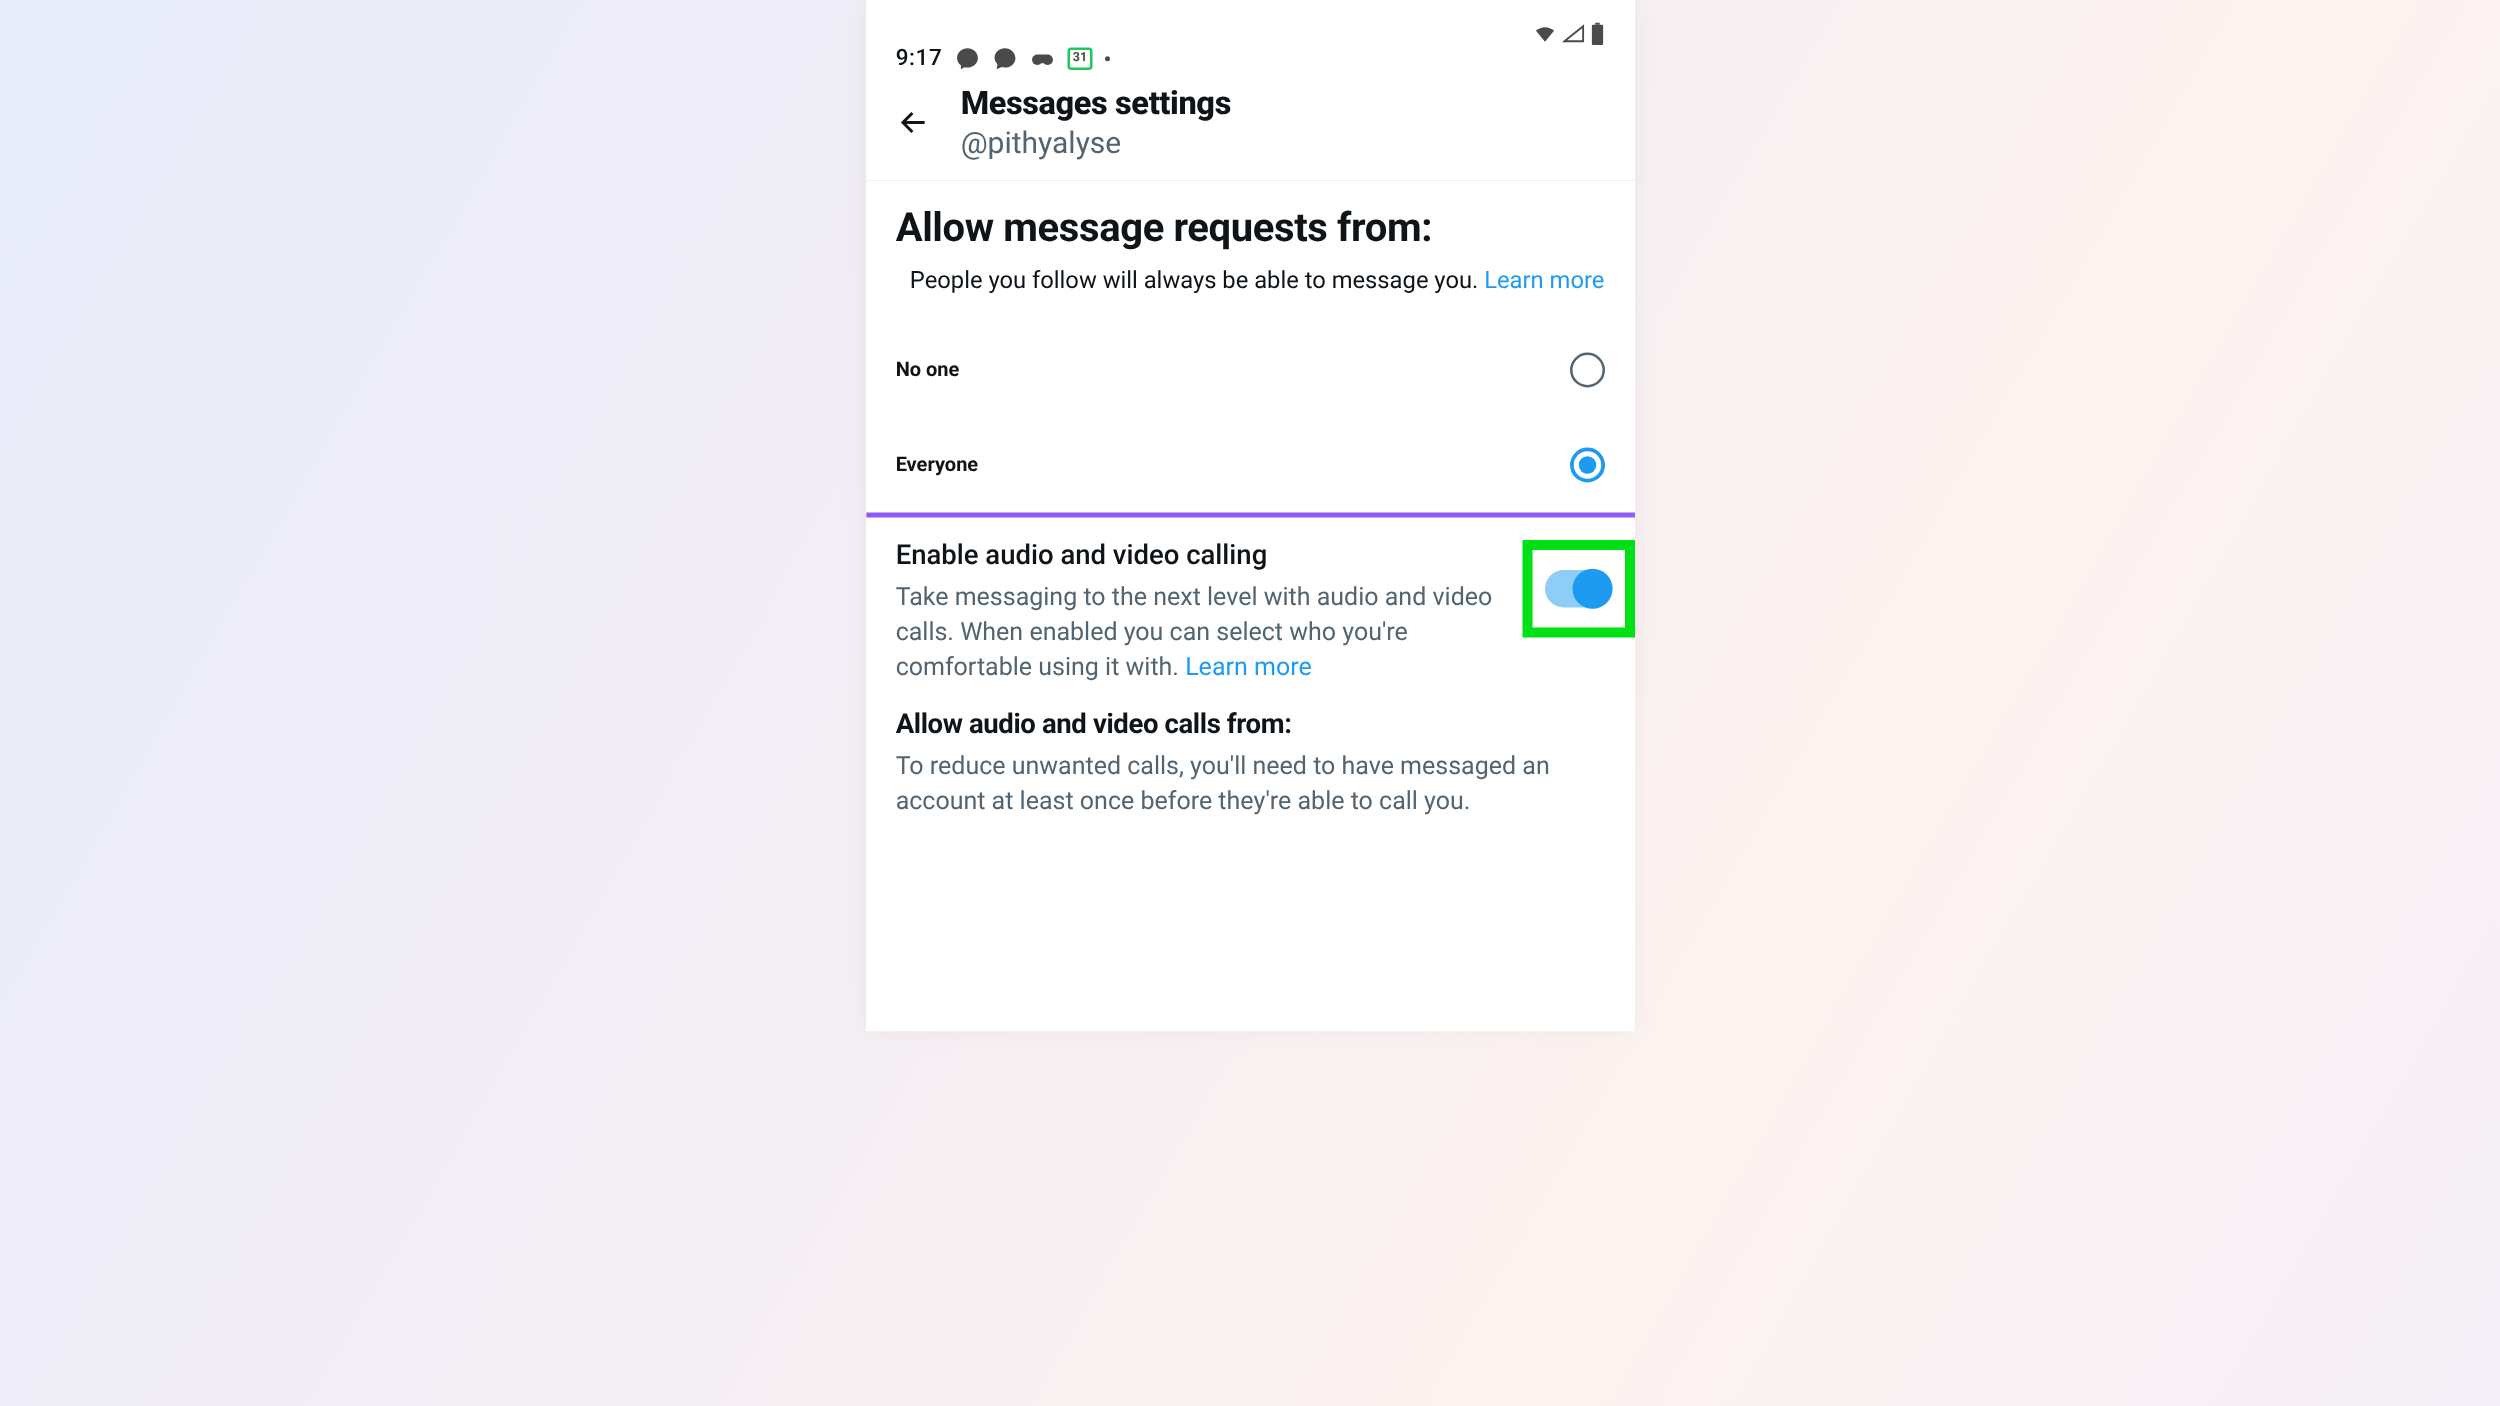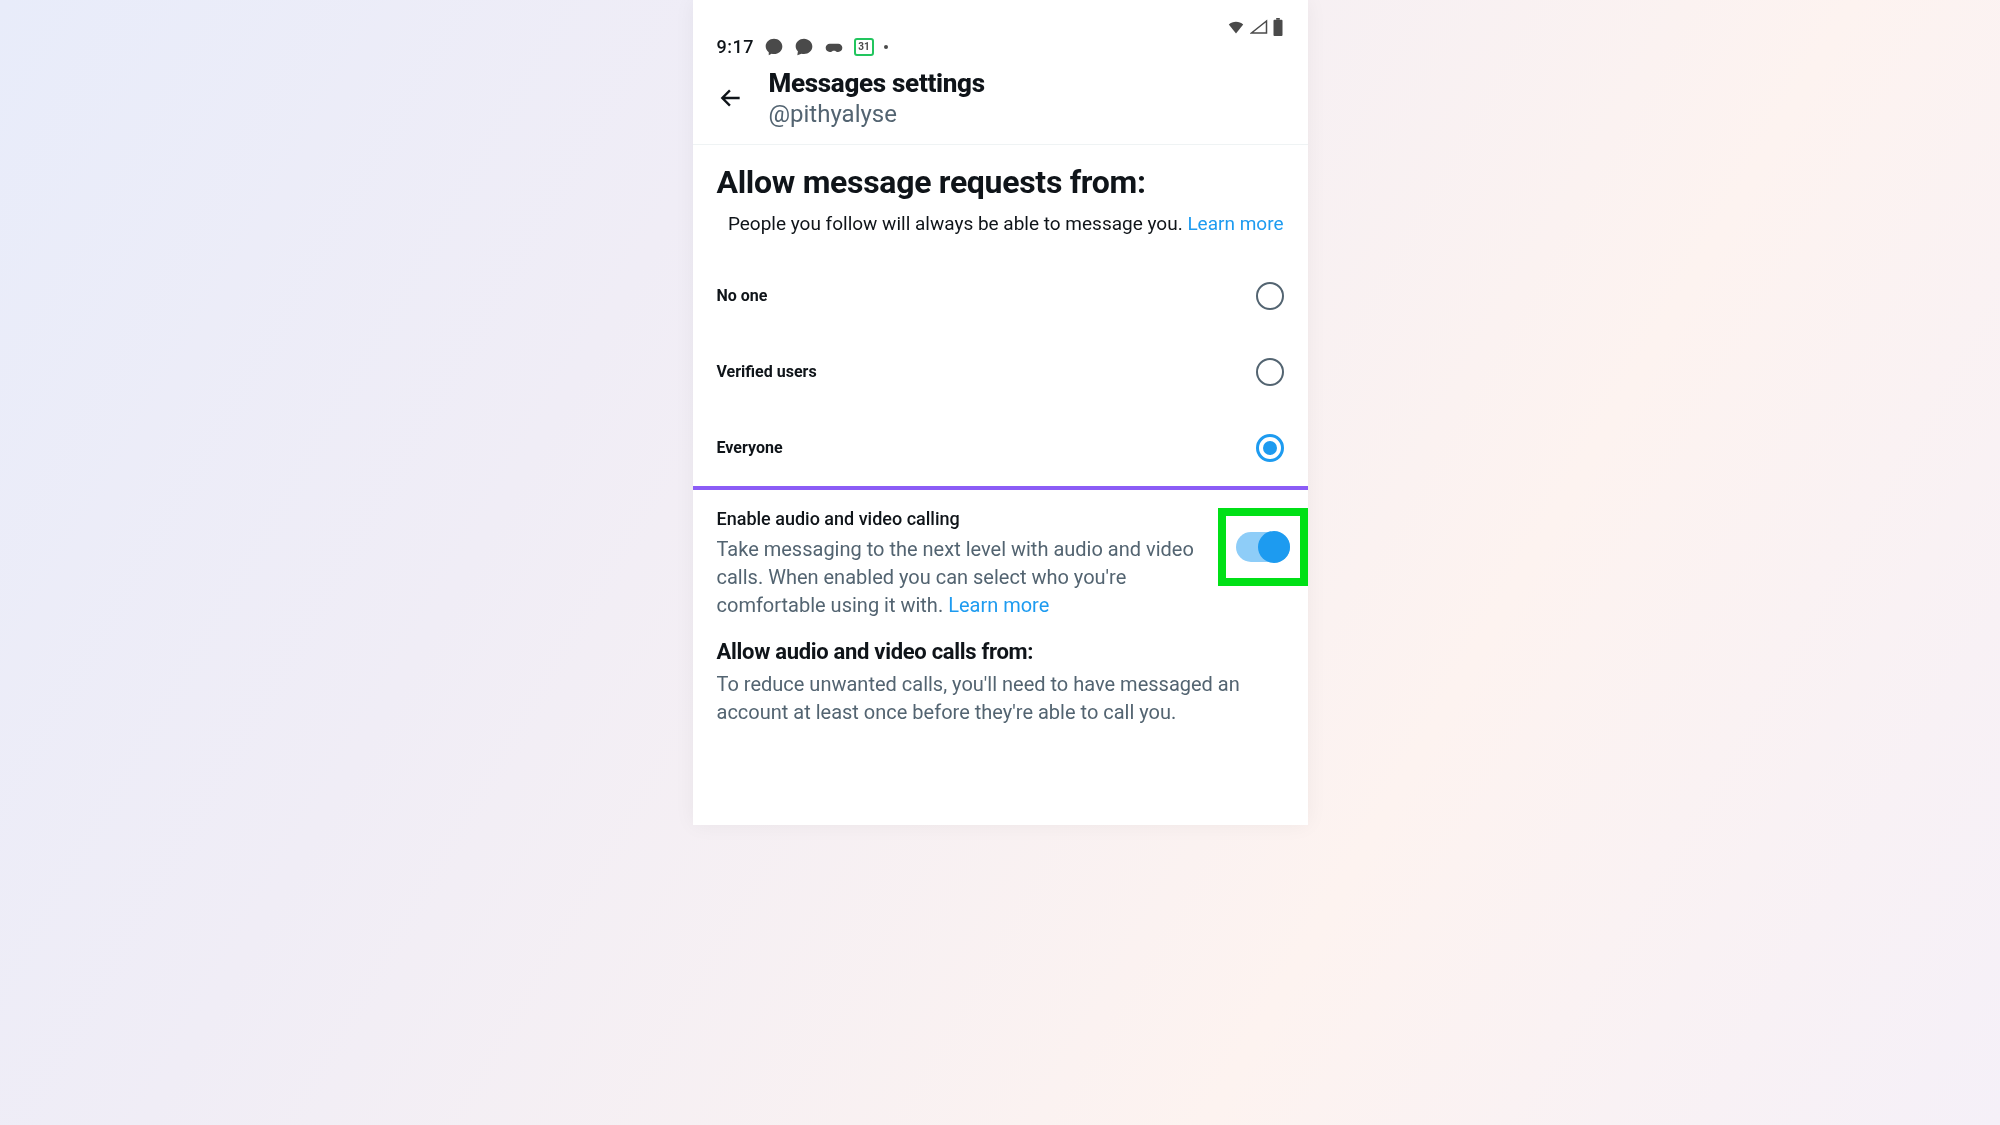--- a/index.html
+++ b/index.html
@@ -84,21 +84,21 @@
   .radio.selected::after {
     content: ""; width: 14px; height: 14px; border-radius: 50%; background: #1d9bf0;
   }
   
   .toggle-row {
     display: flex; align-items: flex-start; justify-content: space-between;
     padding: 18px 0px 18px 24px;
     gap: 10px;
   }
   .toggle-text { flex: 1; }
-  .toggle-title { font-size: 18px; font-weight: 500; color: #0f1419; margin-bottom: 6px;}
+  .toggle-title { font-size: 22px; font-weight: 500; color: #0f1419; margin-bottom: 6px;}
   .toggle-desc { font-size: 20px; color: #536471; line-height: 1.4; }
   .toggle-highlight {
     border: 8px solid #00e016;
     padding: 16px 10px;
     margin-right: 0;
   }
   .toggle {
     width: 54px; height: 30px; border-radius: 20px;
     background: #8ecdf8; position: relative;
   }
@@ -169,24 +169,20 @@
     <div class="section-title">Allow message requests from:</div>
     <div class="section-desc-dark">
       <span>People you follow will always be able to message you. </span><span class="link">Learn more</span>
     </div>
   </div>
 
   <div class="radio-row">
     <span class="radio-label">No one</span>
     <span class="radio"></span>
   </div>
-  <div class="radio-row">
-    <span class="radio-label">Verified users</span>
-    <span class="radio"></span>
-  </div>
   <div class="radio-row section divided" style="padding-top:24px;padding-bottom:24px;">
     <span class="radio-label">Everyone</span>
     <span class="radio selected"></span>
   </div>
 
   <div class="toggle-row">
     <div class="toggle-text">
       <div class="toggle-title">Enable audio and video calling</div>
       <div class="toggle-desc">
         <span>Take messaging to the next level with audio and video calls. When enabled you can select who you're comfortable using it with. </span><span class="link">Learn more</span>

